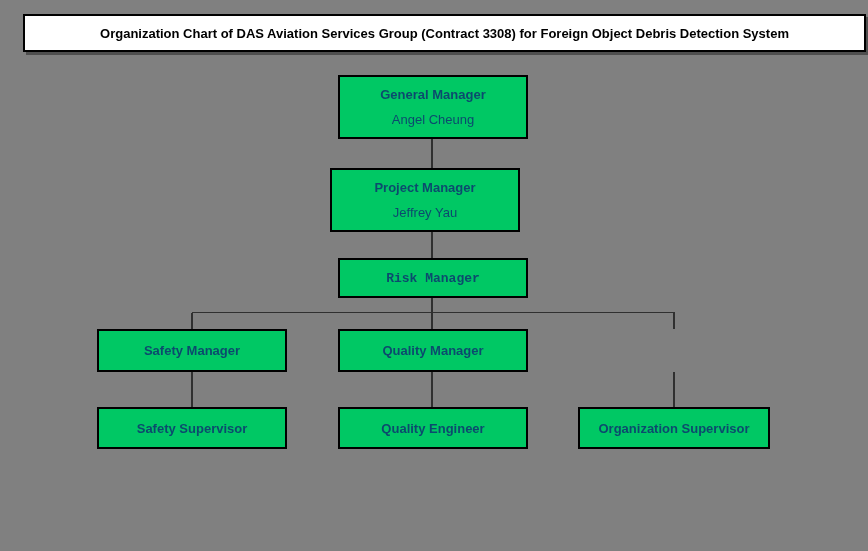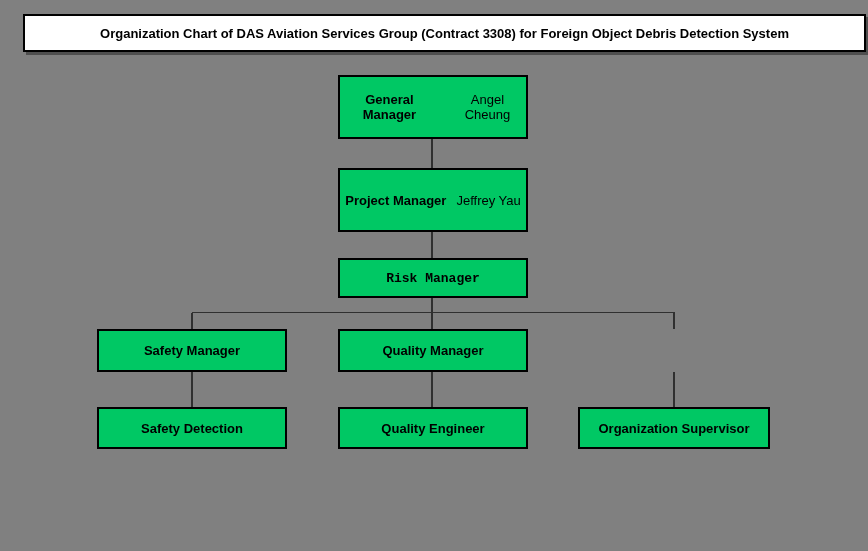--- a/index.html
+++ b/index.html
@@ -28,32 +28,32 @@
     color: #000000;
     white-space: nowrap;
   }
   
   .node {
     position: absolute;
     background: #00c864;
     border: 2px solid #000000;
     box-sizing: border-box;
     display: flex;
-    flex-direction: row;
+    flex-direction: column;
     align-items: center;
     justify-content: center;
     gap: 10px;
-    color: #000000;
+    color: #0c4a6e;
     text-align: center;
   }
   .node-title { font-size: 13px; font-weight: bold; }
   .node-person { font-size: 13px; font-weight: normal; }
 
   #node-gm          { left: 338px; top:  75px; width: 190px; height: 64px; }
-  #node-pm          { left: 338px; top: 168px; width: 190px; height: 64px; text-align: right; }
+  #node-pm          { left: 330px; top: 168px; width: 190px; height: 64px; text-align: right; }
   #node-risk        { left: 338px; top: 258px; width: 190px; height: 40px; font-family: Liberation Mono, monospace; }
   #node-safety-mgr  { left:  97px; top: 329px; width: 190px; height: 43px; }
   #node-quality-mgr { left: 338px; top: 329px; width: 190px; height: 43px; }
   #node-env-officer { left: 578px; top: 329px; width: 192px; height: 43px; }
   #node-safety-sup  { left:  97px; top: 407px; width: 190px; height: 42px; }
   #node-quality-eng { left: 338px; top: 407px; width: 190px; height: 42px; }
   #node-env-sup     { left: 578px; top: 407px; width: 192px; height: 42px; }
 
   
   .connector {
@@ -106,21 +106,21 @@
   <div class="node" id="node-safety-mgr">
     <div class="node-title">Safety Manager</div>
   </div>
 
   <div class="node" id="node-quality-mgr">
     <div class="node-title">Quality Manager</div>
   </div>
 
 
   <div class="node" id="node-safety-sup">
-    <div class="node-title">Safety Detection</div>
+    <div class="node-title">Safety Supervisor</div>
   </div>
 
   <div class="node" id="node-quality-eng">
     <div class="node-title">Quality Engineer</div>
   </div>
 
   <div class="node" id="node-env-sup">
     <div class="node-title">Organization Supervisor</div>
   </div>
 

